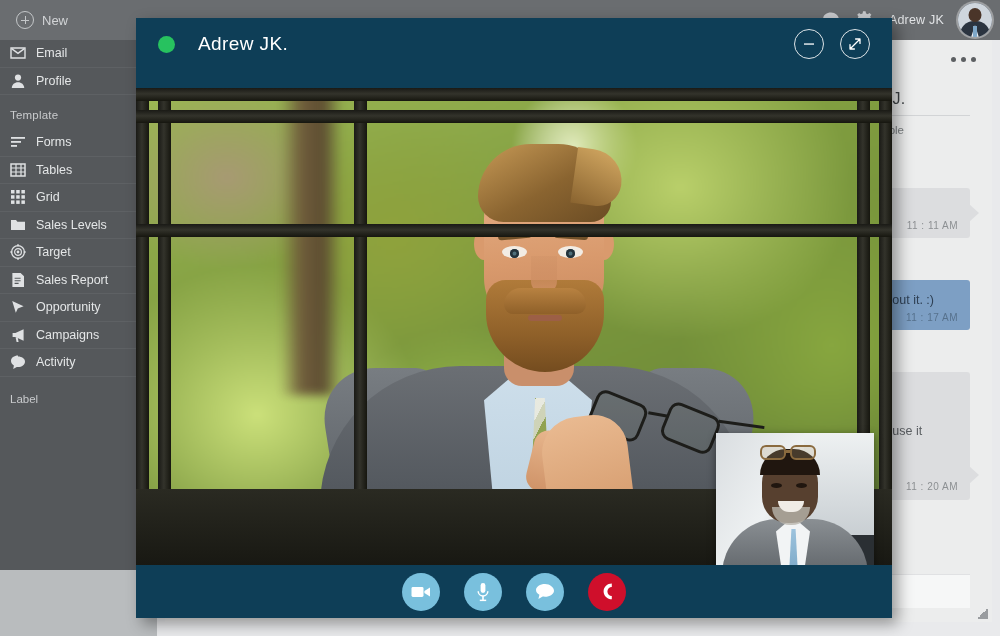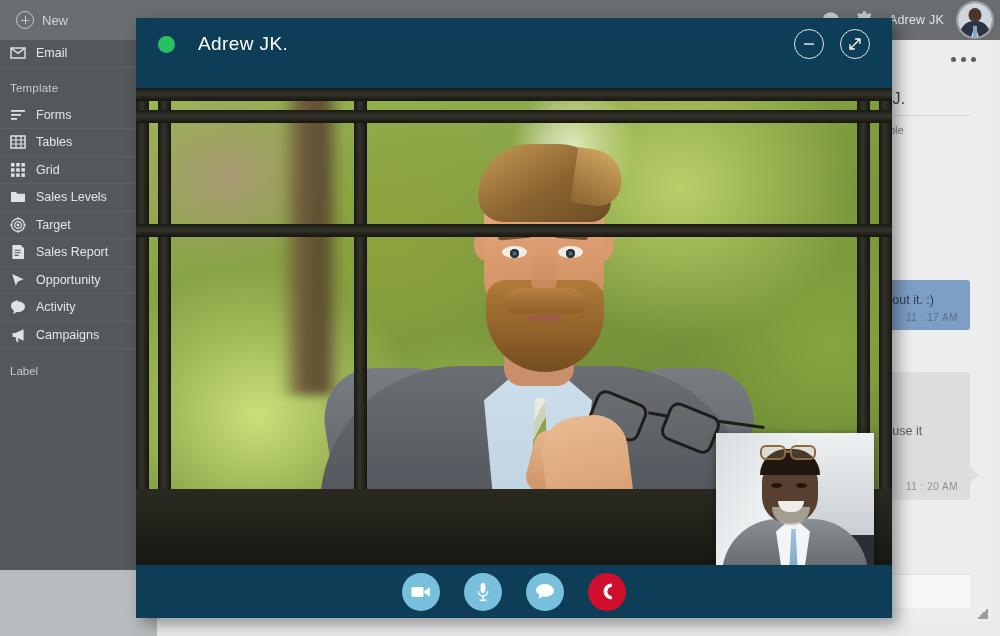--- a/index.html
+++ b/index.html
@@ -354,20 +354,24 @@
           <i></i>
           <i></i>
         </div>
 
       <div class="chat-head">
         <div class="chat-head-name">ma J.</div>
         <div class="chat-head-rule"></div>
         <div class="chat-head-status">vailable</div>
       </div>
 
+      <div class="bubble bubble-in b1">
+        <span>y ?</span>
+        <span class="stamp">11 : 11 AM</span>
+      </div>
 
       <div class="bubble bubble-out b2">
         <span>e about it. :)</span>
         <span class="stamp">11 : 17 AM</span>
       </div>
 
       <div class="bubble bubble-in b3" style="white-space:pre-line;">
         <span>it
 e to use it
 nds.</span>
@@ -379,20 +383,27 @@
     </div>
   </div>
 
   <div class="sidebar">
     <div class="side-item">
       <svg class="side-ico" viewBox="0 0 16 16">
           <path d="M1 3h14v10H1z" fill="none" stroke="#dfe1e3" stroke-width="1.4"></path>
           <path d="M1.6 3.6 8 8.4l6.4-4.8" fill="none" stroke="#dfe1e3" stroke-width="1.4"></path>
         </svg>
       <span>Email</span>
+    </div>
+    <div class="side-item">
+      <svg class="side-ico" viewBox="0 0 16 16">
+          <circle cx="8" cy="4.6" r="3.1"></circle>
+          <path d="M1.8 15c0-3.6 2.8-5.8 6.2-5.8S14.2 11.4 14.2 15z"></path>
+        </svg>
+      <span>Profile</span>
     </div>
 
     <div class="side-section-title">Template</div>
 
     <div class="side-item">
       <svg class="side-ico" viewBox="0 0 16 16">
           <rect x="1" y="3" width="14" height="1.8"></rect>
           <rect x="1" y="7" width="10" height="1.8"></rect>
           <rect x="1" y="11" width="6" height="1.8"></rect>
         </svg>
@@ -446,30 +457,30 @@
       <span>Sales Report</span>
     </div>
     <div class="side-item">
       <svg class="side-ico" viewBox="0 0 16 16">
           <path d="M13.6 7.2 2.2 2.1l3.6 11.6 2-4.2z"></path>
         </svg>
       <span>Opportunity</span>
     </div>
     <div class="side-item">
       <svg class="side-ico" viewBox="0 0 16 16">
-          <path d="M8 1.6c-3.9 0-7 2.4-7 5.4 0 1.8 1.1 3.4 2.9 4.4L3.2 15l3.6-2a8.8 8.8 0 0 0 1.2.1c3.9 0 7-2.4 7-5.4s-3.1-5.1-7-5.1z"></path>
-        </svg>
-      <span>Activity</span>
-    </div>
-    <div class="side-item">
-      <svg class="side-ico" viewBox="0 0 16 16">
           <path d="M13.6 2.2 5.4 6H2.6v4h2.8l8.2 3.8z"></path>
           <path d="M5.6 10.2 6.6 15h2l-.9-4.8z"></path>
         </svg>
       <span>Campaigns</span>
+    </div>
+    <div class="side-item">
+      <svg class="side-ico" viewBox="0 0 16 16">
+          <path d="M8 1.6c-3.9 0-7 2.4-7 5.4 0 1.8 1.1 3.4 2.9 4.4L3.2 15l3.6-2a8.8 8.8 0 0 0 1.2.1c3.9 0 7-2.4 7-5.4s-3.1-5.1-7-5.1z"></path>
+        </svg>
+      <span>Activity</span>
     </div>
 
     <div class="side-label-foot">Label</div>
     <div class="sidebar-foot"></div>
   </div>
 
   <div class="topbar">
     <div class="topbar-new">
       <span class="plus-circle"></span>
       <span>New</span>

